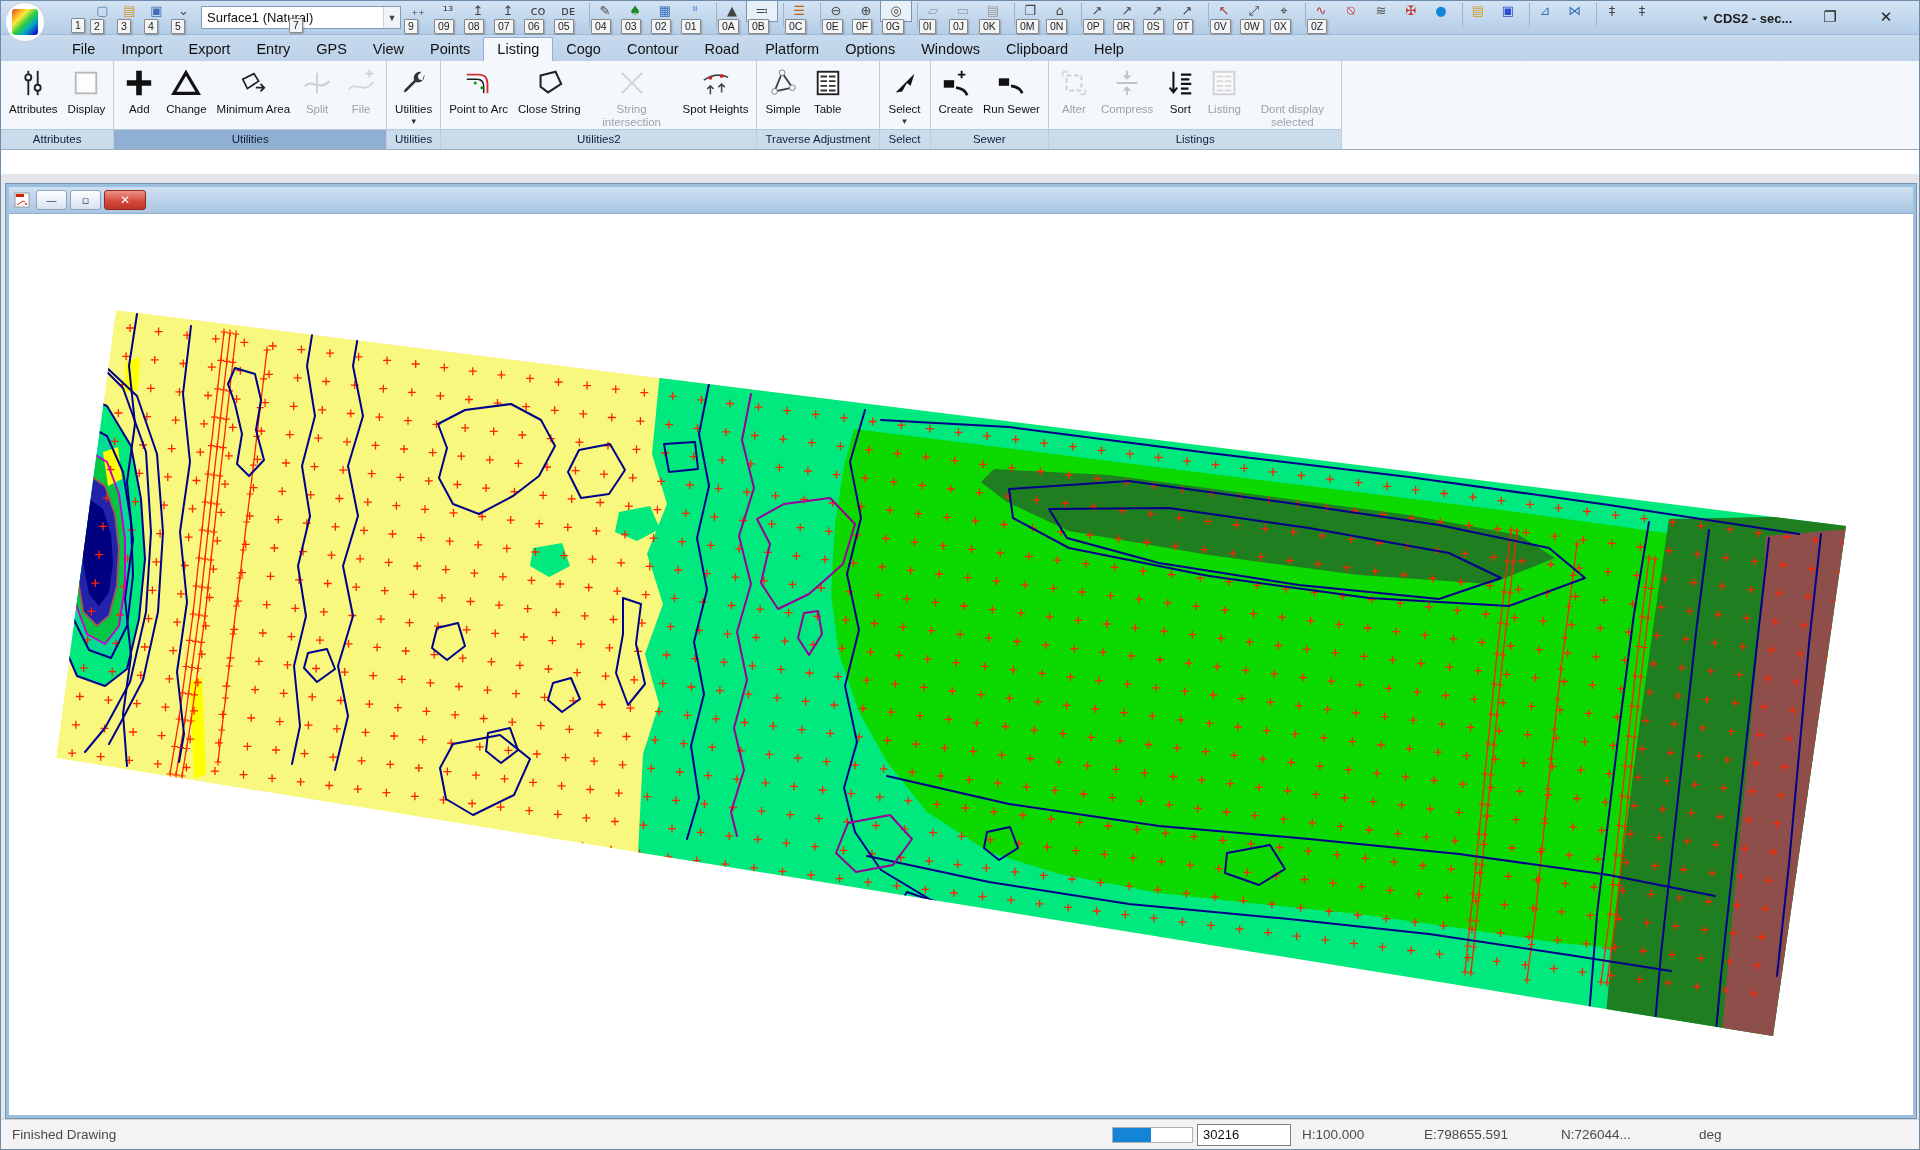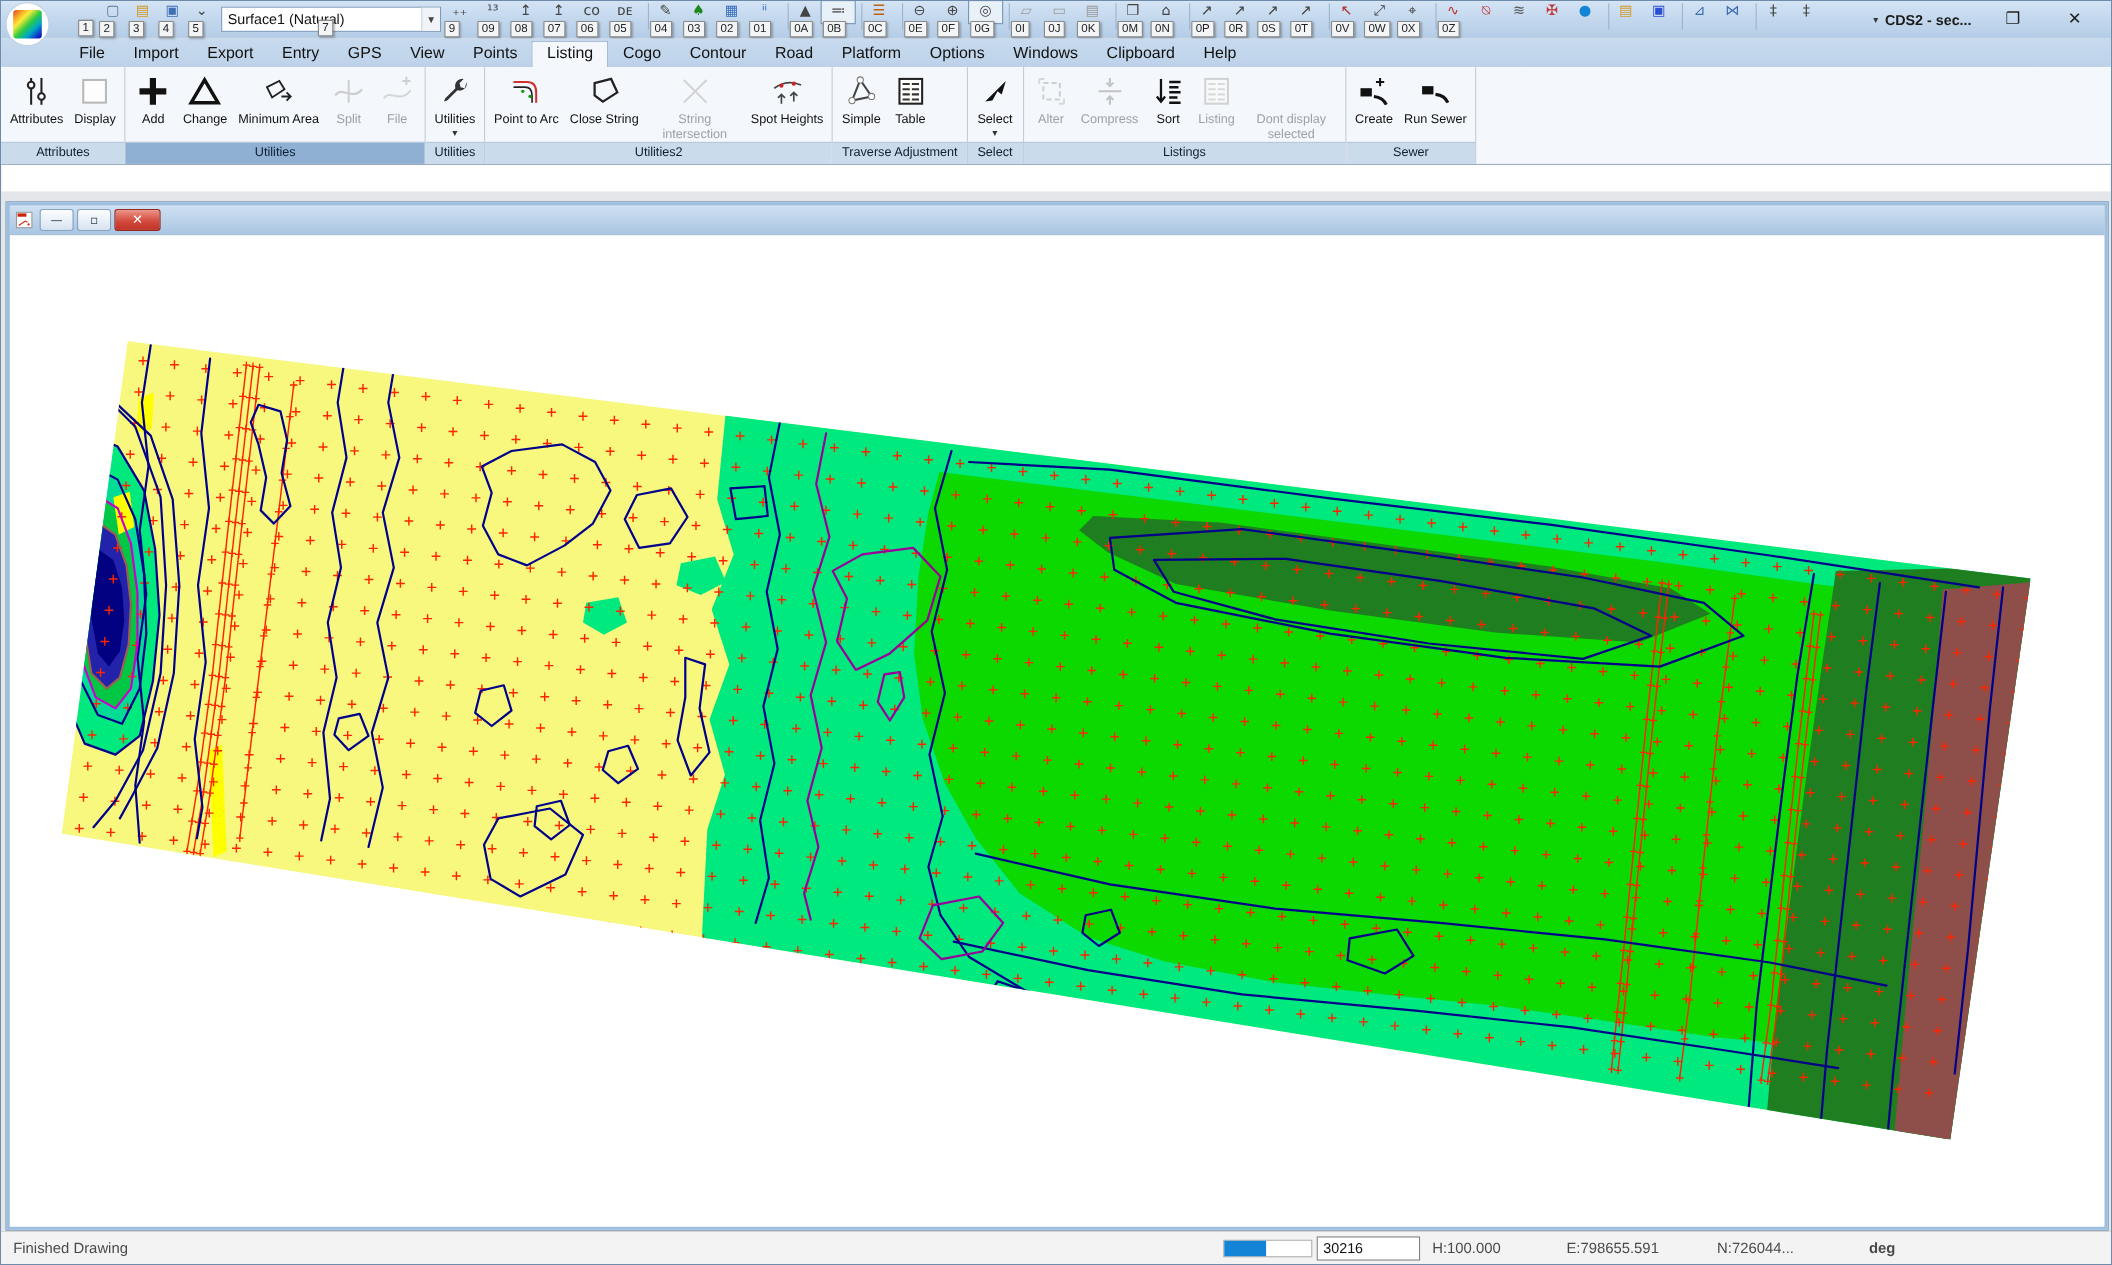--- a/index.html
+++ b/index.html
@@ -522,66 +522,20 @@
               </svg>
             </span>
             <span class="rlabel">Select</span>
             <span class="rdrop">▼</span>
           </div>
         </div>
         <div class="gfoot">Select</div>
       </div>
       <div class="rgroup">
         <div class="gbtns">
-          <div class="rbtn disabled">
-            <span class="ricon">
-              <svg viewBox="0 0 32 32">
-                <rect x="8" y="8" width="16" height="16" fill="none" stroke="#b0b0b0" stroke-width="2" stroke-dasharray="5 3"></rect>
-                <path d="M4 4h5M4 4v5M28 28h-5M28 28v-5" stroke="#c0c0c0" stroke-width="2"></path>
-              </svg>
-            </span>
-            <span class="rlabel">Alter</span>
-          </div>
-          <div class="rbtn disabled">
-            <span class="ricon">
-              <svg viewBox="0 0 32 32">
-                <path d="M16 3v8m-3.4-3.4L16 11l3.4-3.4M16 29v-8m-3.4 3.4L16 21l3.4 3.4M5 16h22" fill="none" stroke="#9a9a9a" stroke-width="2"></path>
-              </svg>
-            </span>
-            <span class="rlabel">Compress</span>
-          </div>
-          <div class="rbtn">
-            <span class="ricon">
-              <svg viewBox="0 0 32 32">
-                <path d="M9 4v22m-4-5 4 5 4-5" fill="none" stroke="#111" stroke-width="2.2"></path>
-                <path d="M17 7h11M17 12h9M17 17h11M17 22h8M17 27h11" stroke="#111" stroke-width="2.4"></path>
-              </svg>
-            </span>
-            <span class="rlabel">Sort</span>
-          </div>
-          <div class="rbtn disabled">
-            <span class="ricon">
-              <svg viewBox="0 0 32 32">
-                <rect x="5" y="4" width="22" height="24" fill="#fcfcfc" stroke="#b5b5b5" stroke-width="2"></rect>
-                <path d="M8 9h7M8 14h7M8 19h7M8 24h7M17 9h7M17 14h7M17 19h7M17 24h7" stroke="#c2c2c2" stroke-width="2"></path>
-              </svg>
-            </span>
-            <span class="rlabel">Listing</span>
-          </div>
-          <div class="rbtn disabled">
-            <span class="ricon">
-              <svg viewBox="0 0 32 32"></svg>
-            </span>
-            <span class="rlabel">Dont display selected</span>
-          </div>
-        </div>
-        <div class="gfoot">Listings</div>
-      </div>
-      <div class="rgroup">
-        <div class="gbtns">
           <div class="rbtn">
             <span class="ricon">
               <svg viewBox="0 0 32 32">
                 <rect x="3" y="13" width="11" height="8" fill="#111"></rect>
                 <path d="M16 21q9 1 12 8" fill="none" stroke="#111" stroke-width="3"></path>
                 <path d="M18 7h8m-4-4v8" stroke="#111" stroke-width="2"></path>
               </svg>
             </span>
             <span class="rlabel">Create</span>
           </div>
@@ -589,20 +543,66 @@
             <span class="ricon">
               <svg viewBox="0 0 32 32">
                 <rect x="3" y="11" width="11" height="8" fill="#111"></rect>
                 <path d="M16 19q9 1 12 8" fill="none" stroke="#111" stroke-width="3"></path>
               </svg>
             </span>
             <span class="rlabel">Run Sewer</span>
           </div>
         </div>
         <div class="gfoot">Sewer</div>
+      </div>
+      <div class="rgroup">
+        <div class="gbtns">
+          <div class="rbtn disabled">
+            <span class="ricon">
+              <svg viewBox="0 0 32 32">
+                <rect x="8" y="8" width="16" height="16" fill="none" stroke="#b0b0b0" stroke-width="2" stroke-dasharray="5 3"></rect>
+                <path d="M4 4h5M4 4v5M28 28h-5M28 28v-5" stroke="#c0c0c0" stroke-width="2"></path>
+              </svg>
+            </span>
+            <span class="rlabel">Alter</span>
+          </div>
+          <div class="rbtn disabled">
+            <span class="ricon">
+              <svg viewBox="0 0 32 32">
+                <path d="M16 3v8m-3.4-3.4L16 11l3.4-3.4M16 29v-8m-3.4 3.4L16 21l3.4 3.4M5 16h22" fill="none" stroke="#9a9a9a" stroke-width="2"></path>
+              </svg>
+            </span>
+            <span class="rlabel">Compress</span>
+          </div>
+          <div class="rbtn">
+            <span class="ricon">
+              <svg viewBox="0 0 32 32">
+                <path d="M9 4v22m-4-5 4 5 4-5" fill="none" stroke="#111" stroke-width="2.2"></path>
+                <path d="M17 7h11M17 12h9M17 17h11M17 22h8M17 27h11" stroke="#111" stroke-width="2.4"></path>
+              </svg>
+            </span>
+            <span class="rlabel">Sort</span>
+          </div>
+          <div class="rbtn disabled">
+            <span class="ricon">
+              <svg viewBox="0 0 32 32">
+                <rect x="5" y="4" width="22" height="24" fill="#fcfcfc" stroke="#b5b5b5" stroke-width="2"></rect>
+                <path d="M8 9h7M8 14h7M8 19h7M8 24h7M17 9h7M17 14h7M17 19h7M17 24h7" stroke="#c2c2c2" stroke-width="2"></path>
+              </svg>
+            </span>
+            <span class="rlabel">Listing</span>
+          </div>
+          <div class="rbtn disabled">
+            <span class="ricon">
+              <svg viewBox="0 0 32 32"></svg>
+            </span>
+            <span class="rlabel">Dont display selected</span>
+          </div>
+        </div>
+        <div class="gfoot">Listings</div>
       </div>
     </div>
 
   <div class="mdi">
     <div class="docwin">
       <div class="doctitle">
         <svg class="docicon" viewBox="0 0 17 17">
           <rect x="1" y="1" width="14" height="14" fill="#fff" stroke="#9a9a9a"></rect>
           <rect x="2" y="2" width="8" height="3" fill="#cc2200"></rect>
           <path d="M3 13l6-4 2 1" stroke="#cc2200" fill="none"></path>
@@ -695,16 +695,16 @@
 
   <div class="statusbar">
     <span class="sb-item" style="left:11px;">Finished Drawing</span>
     <div class="sb-progress">
         <div class="fill" id="pfill" style="width: 48%;"></div>
       </div>
     <div class="sb-value">30216</div>
     <span class="sb-item" style="left:1301px;">H:100.000</span>
     <span class="sb-item" style="left:1423px;">E:798655.591</span>
     <span class="sb-item" style="left:1560px;">N:726044...</span>
-    <span class="sb-item" style="left:1698px;font-weight:bold;">deg</span>
+    <span class="sb-item" style="left:1698px;">deg</span>
   </div>
 
 </div>
 
 </body></html>

